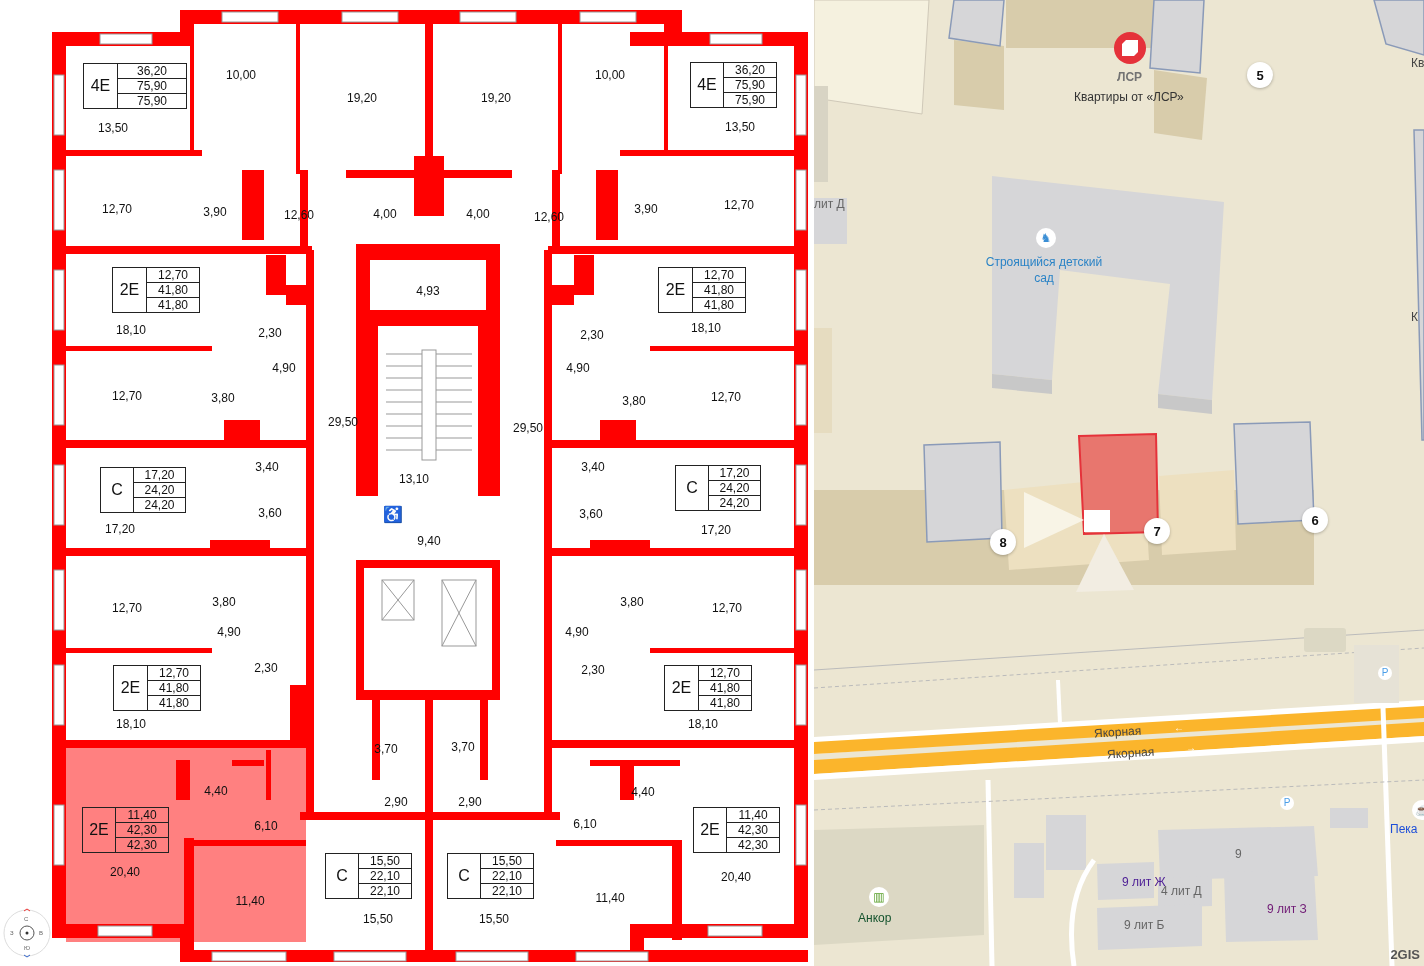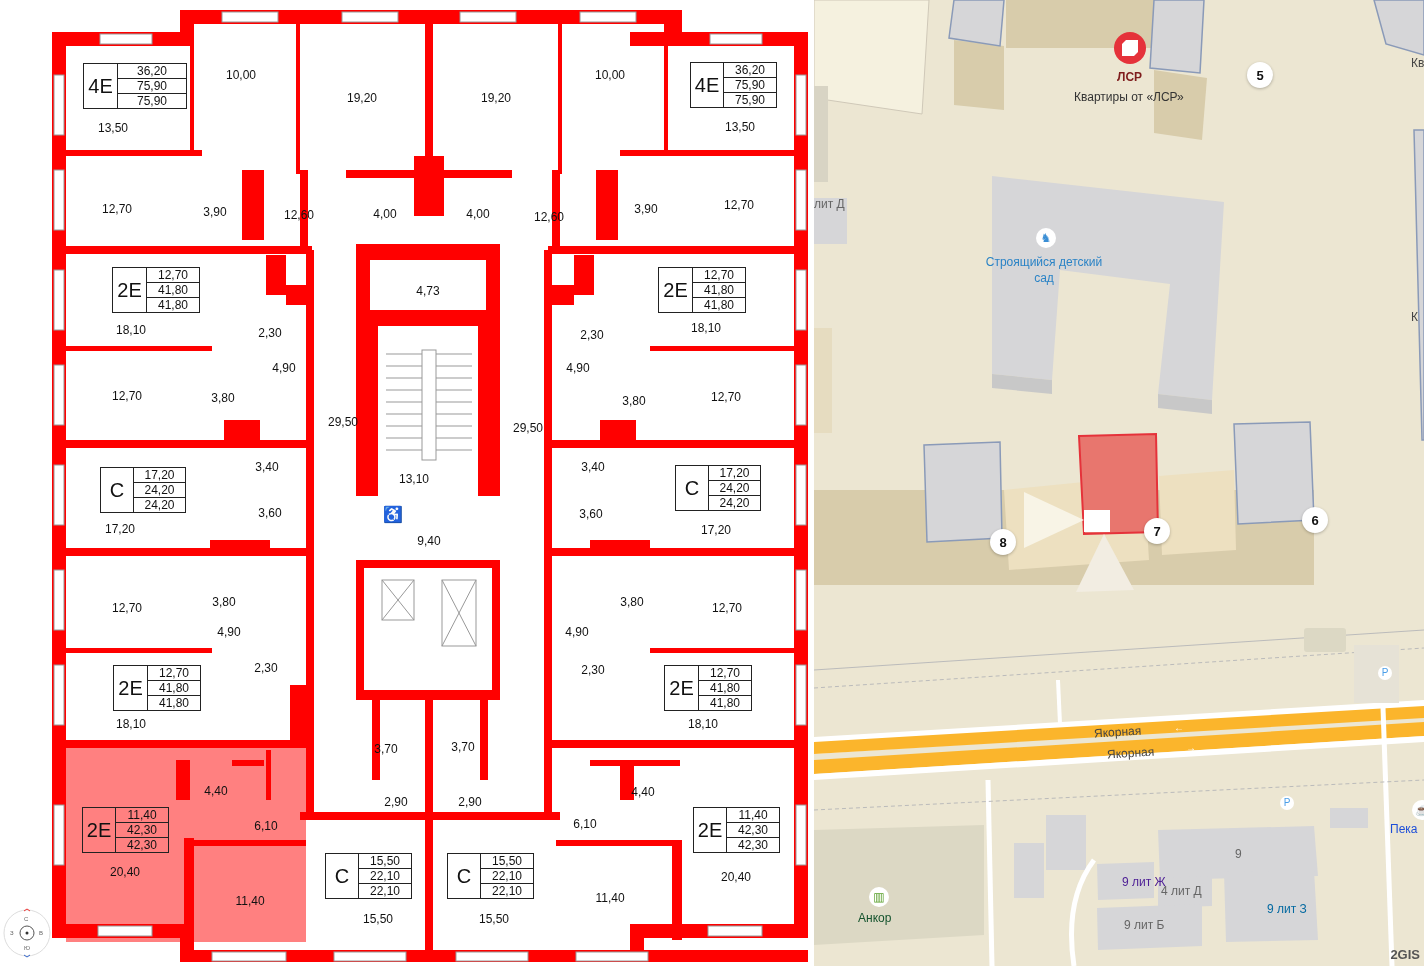--- a/index.html
+++ b/index.html
@@ -2,21 +2,21 @@
 <html><head>
 <meta charset="utf-8">
 <style>
   html,body{margin:0;padding:0;background:#fff;}
   body{width:1424px;height:966px;position:relative;overflow:hidden;font-family:"Liberation Sans",sans-serif;}
   #plan{position:absolute;left:0;top:0;width:814px;height:966px;background:#fff;}
   #plan svg{position:absolute;left:0;top:0;}
   .lbl{position:absolute;font-size:12px;color:#111;transform:translate(-50%,-50%);white-space:nowrap;}
   .tag{position:absolute;display:flex;border:1px solid #222;background:#fff;font-size:12px;color:#111;}
   .tag.sel{background:#ff8080;}
-  .tag .t{display:flex;align-items:center;justify-content:center;font-size:20px;border-right:1px solid #222;}
+  .tag .t{display:flex;align-items:center;justify-content:center;font-size:16px;border-right:1px solid #222;}
   .tag .v{display:flex;flex-direction:column;}
   .tag .v span{display:block;text-align:center;border-bottom:1px solid #222;line-height:14px;height:14px;padding:0 3px;}
   .tag .v span:last-child{border-bottom:none;}
   #compass{position:absolute;left:2px;top:908px;width:50px;height:50px;}
   #map{position:absolute;left:814px;top:0;width:610px;height:966px;background:#ece6d2;overflow:hidden;}
   #map svg{position:absolute;left:0;top:0;}
   .mtext{position:absolute;font-size:12px;color:#555;white-space:nowrap;}
   .pin{position:absolute;width:26px;height:26px;border-radius:50%;background:#fff;box-shadow:0 1px 3px rgba(0,0,0,.25);font-weight:bold;font-size:13px;display:flex;align-items:center;justify-content:center;color:#111;}
   .logo2gis{position:absolute;right:4px;bottom:4px;font-weight:bold;font-size:13px;color:#555;}
 </style>
@@ -231,21 +231,21 @@
   <div class="lbl" style="left:378px;top:919px">15,50</div>
   <div class="lbl" style="left:386px;top:749px">3,70</div>
   <div class="lbl" style="left:396px;top:802px">2,90</div>
 
   <div class="lbl" style="left:494px;top:919px">15,50</div>
   <div class="lbl" style="left:463px;top:747px">3,70</div>
   <div class="lbl" style="left:470px;top:802px">2,90</div>
 
   <div class="lbl" style="left:343px;top:422px">29,50</div>
   <div class="lbl" style="left:528px;top:428px">29,50</div>
-  <div class="lbl" style="left:428px;top:291px">4,73</div>
+  <div class="lbl" style="left:428px;top:291px">4,93</div>
   <div class="lbl" style="left:414px;top:479px">13,10</div>
   <div class="lbl" style="left:429px;top:541px">9,40</div>
   <div class="lbl" style="left:393px;top:514px;font-size:16px;color:#888">♿</div>
 
   <div class="tag" style="left:83px;top:63px;width:102px;height:44px">
     <div class="t" style="width:33px">4E</div>
     <div class="v" style="flex:1">
         <span>36,20</span>
         <span>75,90</span>
         <span>75,90</span>
@@ -409,21 +409,21 @@
     <polygon points="283,908 388,904 388,946 284,950" fill="#d6d6d8"></polygon>
     <rect x="516" y="808" width="38" height="20" fill="#d6d6d8"></rect>
     <rect x="490" y="628" width="42" height="24" fill="#dcd8c4" rx="3"></rect>
     <rect x="540" y="645" width="45" height="58" fill="#e6e2d6"></rect>
     <path d="M280 860 Q250 900 260 966" stroke="#fff" stroke-width="5" fill="none"></path>
   </svg>
 
   <div style="position:absolute;left:300px;top:32px;width:32px;height:32px;border-radius:50%;background:#e5323a;">
     <div style="position:absolute;left:8px;top:8px;width:16px;height:16px;background:#fff;clip-path:polygon(25% 0,100% 0,100% 75%,75% 100%,0 100%,0 25%)"></div>
   </div>
-  <div class="mtext" style="left:303px;top:70px;color:#7f1d1d;font-weight:bold">ЛСР</div>
+  <div class="mtext" style="left:303px;top:70px;color:#737373;font-weight:bold">ЛСР</div>
   <div class="mtext" style="left:260px;top:90px;color:#333">Квартиры от «ЛСР»</div>
 
   <div style="position:absolute;left:222px;top:228px;width:20px;height:20px;border-radius:50%;background:#fff;color:#3a8ed5;font-size:12px;text-align:center;line-height:20px">♞</div>
   <div class="mtext" style="left:165px;top:254px;color:#2a83c6;text-align:center;white-space:normal;width:130px;line-height:16px">Строящийся детский сад</div>
 
   <div class="mtext" style="left:0;top:197px;color:#666">лит Д</div>
   <div class="mtext" style="left:597px;top:56px;color:#444">Кв</div>
   <div class="mtext" style="left:597px;top:310px;color:#444">К</div>
 
   <div class="pin" style="left:433px;top:62px">5</div>
@@ -441,17 +441,17 @@
 
   <div style="position:absolute;left:55px;top:887px;width:20px;height:20px;border-radius:50%;background:#fff;color:#5aa02c;font-size:12px;text-align:center;line-height:20px">▥</div>
   <div class="mtext" style="left:44px;top:911px;color:#14532d">Анкор</div>
 
   <div style="position:absolute;left:598px;top:800px;width:20px;height:20px;border-radius:50%;background:#fff;color:#f07a20;font-size:11px;text-align:center;line-height:20px">☕</div>
   <div class="mtext" style="left:576px;top:822px;color:#1d4ed8">Пека</div>
 
   <div class="mtext" style="left:421px;top:847px;color:#666">9</div>
   <div class="mtext" style="left:308px;top:875px;color:#4c1d95">9 лит Ж</div>
   <div class="mtext" style="left:347px;top:884px;color:#666">4 лит Д</div>
-  <div class="mtext" style="left:453px;top:902px;color:#0369a1">9 лит З</div>
+  <div class="mtext" style="left:453px;top:902px;color:#701a75">9 лит З</div>
   <div class="mtext" style="left:310px;top:918px;color:#666">9 лит Б</div>
 
   <div class="logo2gis">2GIS</div>
 </div>
 
 </body></html>

